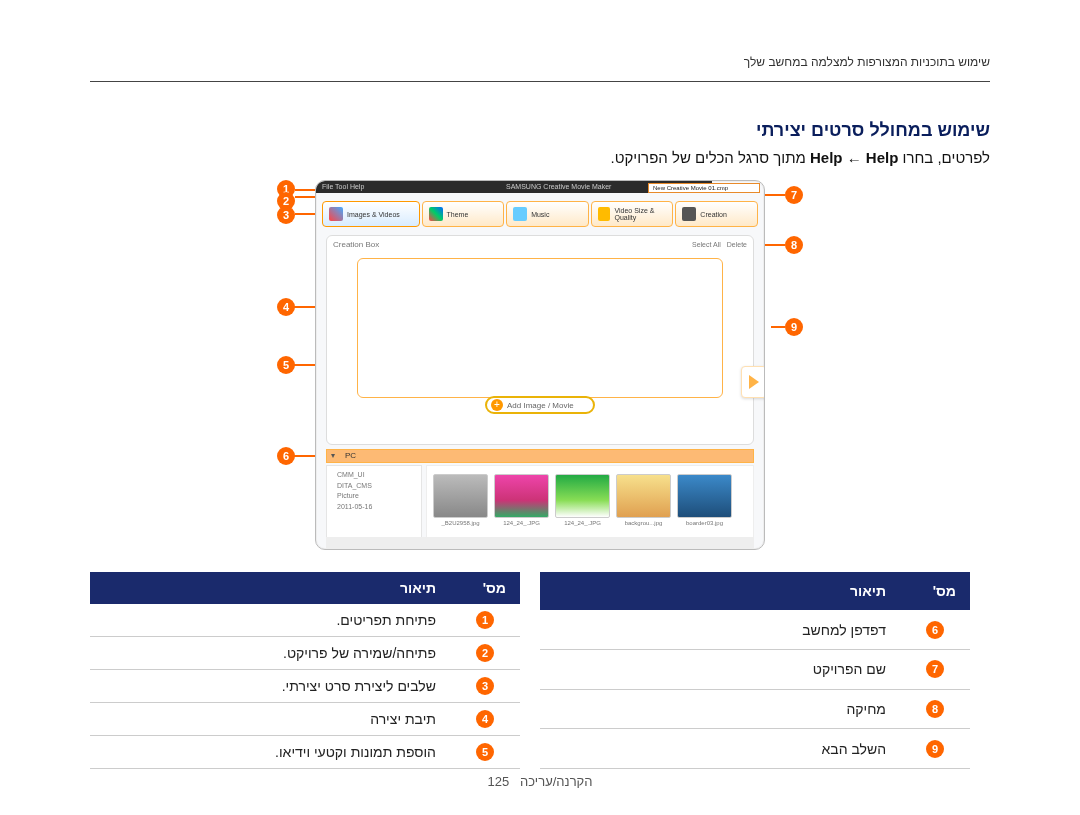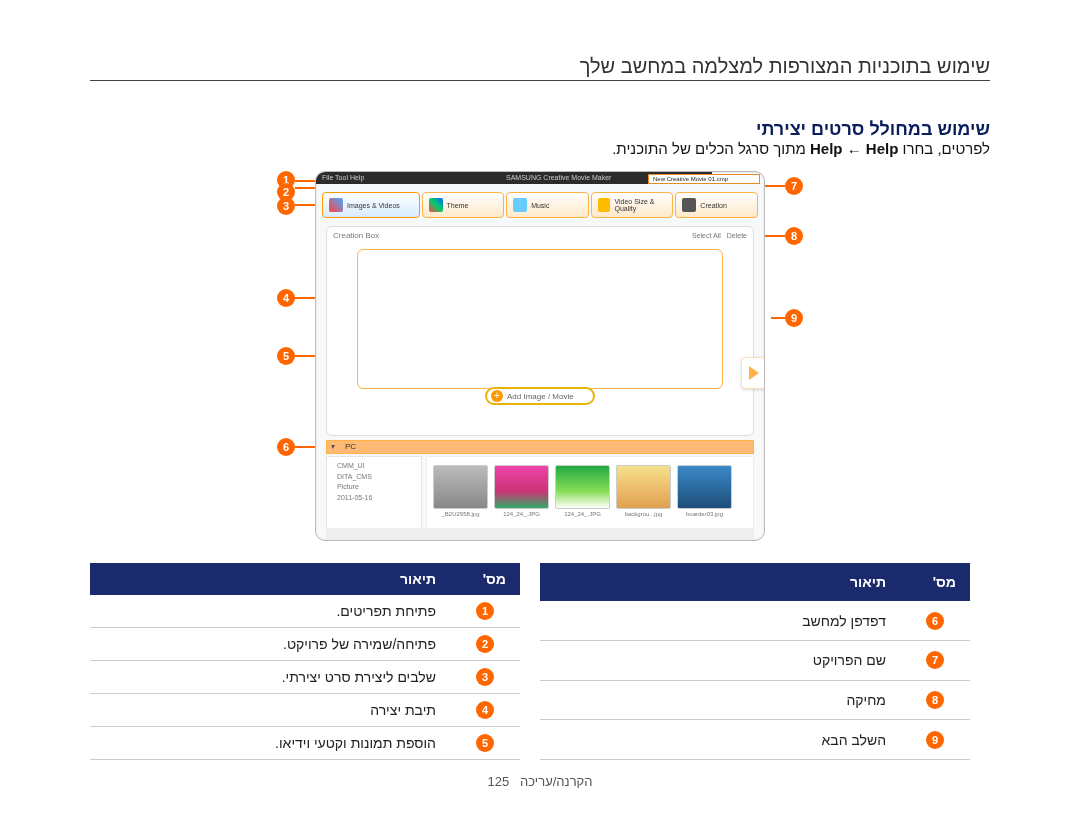--- a/index.html
+++ b/index.html
@@ -9,32 +9,33 @@
     background: #fff;
     color: #222;
     width: 1080px;
     height: 815px;
     position: relative;
   }
   .page {
     padding: 55px 90px 30px 90px;
   }
   .chapter-title {
-    font-size: 20px;
+    font-size: 12px;
     text-align: right;
-    padding-bottom: 2px;
+    padding-bottom: 12px;
     border-bottom: 1px solid #444;
     color: #333;
   }
   .section-title {
     font-size: 18px;
     font-weight: 700;
     color: #0a1e5c;
     text-align: right;
     margin-top: 38px;
+    margin-bottom: 8px;
   }
   .instruction {
     font-size: 15px;
     text-align: right;
     color: #111;
   }
   .instruction b { font-weight: 700; }
   .screenshot-wrap {
     width: 100%;
     margin: 14px 0 22px 0;
@@ -187,21 +188,21 @@
 </head>
 <body>
 
 <div class="page">
 
   <div class="chapter-title">שימוש בתוכניות המצורפות למצלמה במחשב שלך</div>
 
   <div class="section-title">שימוש במחולל סרטים יצירתי</div>
 
   <div class="instruction">
-    <span>לפרטים, בחרו </span><b>Help</b><span> ← </span><b>Help</b><span> מתוך סרגל הכלים של התוכנית.</span>
+    <span>לפרטים, בחרו </span><b>Help</b><span> ← </span><b>Help</b><span> מתוך סרגל הכלים של הפרויקט.</span>
   </div>
 
   <div class="screenshot-wrap">
     <div class="app-mock">
 
       <div class="connector-h" style="left:10px;top:9px;width:24px;"></div>
       <div class="connector-h" style="left:10px;top:16px;width:24px;"></div>
       <div class="connector-h" style="left:10px;top:33px;width:22px;"></div>
       <div class="connector-h" style="left:8px;top:126px;width:52px;"></div>
       <div class="connector-h" style="left:8px;top:184px;width:186px;"></div>

